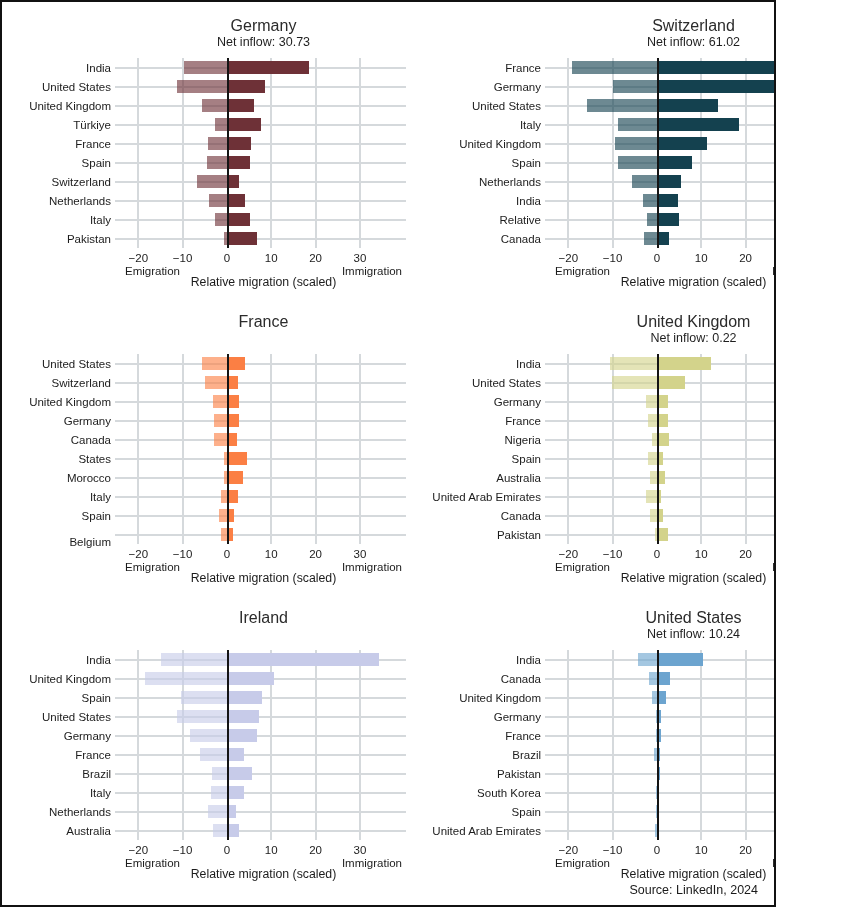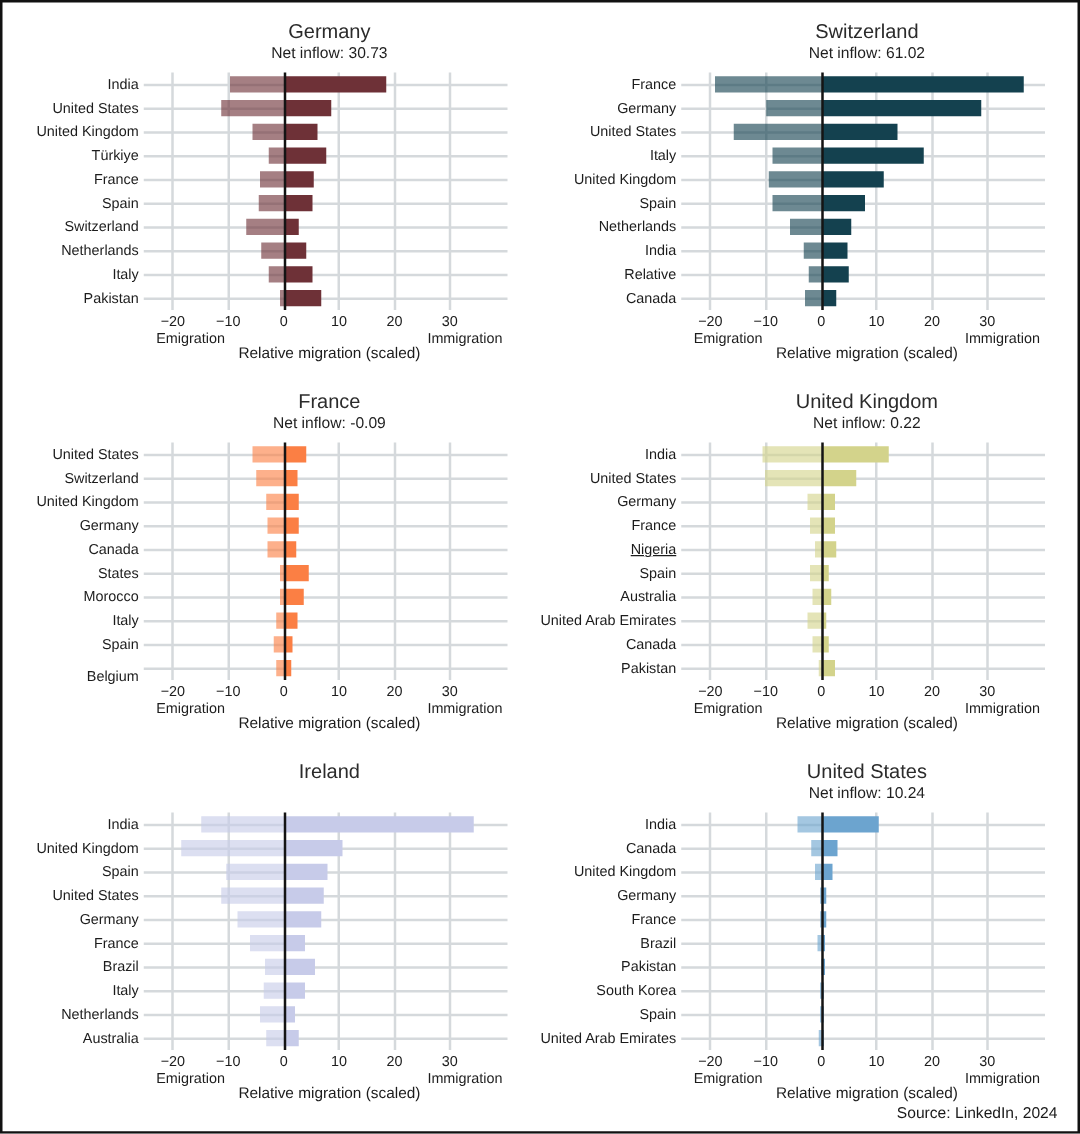--- a/index.html
+++ b/index.html
@@ -1,17 +1,17 @@
 <!DOCTYPE html>
 <html><head>
 <meta charset="utf-8">
 <style>
   html,body{margin:0;padding:0;background:#ffffff;}
   .frame{
-    width:864px;height:907px;box-sizing:border-box;position:relative;
+    width:776px;height:907px;box-sizing:border-box;position:relative;
     border:2px solid #111;background:#fff;overflow:hidden;
     font-family:"Liberation Sans","DejaVu Sans",sans-serif;color:#1c1c1c;
   }
   .grid{position:absolute;top:4px;left:0;display:grid;grid-template-columns:430px 430px;}
   .panel{width:430px;height:296px;position:relative;}
   .panel-header{position:absolute;top:10px;left:123px;width:277px;text-align:center;}
   .panel-title{font-size:16px;line-height:19px;font-weight:400;color:#2b2b2b;}
   .panel-subtitle{font-size:12.5px;line-height:15px;color:#1f1f1f;}
   .plot{position:absolute;left:123px;top:52px;width:277px;height:190px;}
   .vgrid{position:absolute;top:0;bottom:0;width:2px;background:#d5d9dc;z-index:0;}
@@ -168,21 +168,20 @@
         </div>
         <div class="dir">
           <span class="left">Emigration</span>
           <span class="right">Immigration</span>
           <span class="xlabel">Relative migration (scaled)</span>
         </div>
       </section>
       <section class="panel">
         <div class="panel-header">
           <div class="panel-title">France</div>
-          <div class="panel-subtitle">Net inflow: -0.09</div>
         </div>
         <div class="plot">
           <div class="vgrid" style="left: 12.296px;"></div>
           <div class="vgrid" style="left: 56.616px;"></div>
           <div class="vgrid" style="left: 145.256px;"></div>
           <div class="vgrid" style="left: 189.576px;"></div>
           <div class="vgrid" style="left: 233.896px;"></div>
           <div class="hgrid" style="top: 8.5px;"></div>
           <div class="bar emi" style="left: 76.7872px; width: 26.1488px; top: 3px; background: rgb(251, 127, 68);"></div>
           <div class="bar imm" style="left: 102.936px; width: 16.8416px; top: 3px; background: rgb(251, 127, 68);"></div>
@@ -282,21 +281,21 @@
           <div class="hgrid" style="top: 179.5px;"></div>
           <div class="bar emi" style="left: 99.8336px; width: 3.1024px; top: 174px; background: rgb(211, 211, 139);"></div>
           <div class="bar imm" style="left: 102.936px; width: 10.1936px; top: 174px; background: rgb(211, 211, 139);"></div>
           <div class="zero-line" style="left: 101.936px;"></div>
         </div>
         <div class="ylabels">
           <span class="ylabel" style="top: 9.5px;">India</span>
           <span class="ylabel" style="top: 28.5px;">United States</span>
           <span class="ylabel" style="top: 47.5px;">Germany</span>
           <span class="ylabel" style="top: 66.5px;">France</span>
-          <span class="ylabel" style="top: 85.5px; text-decoration: underline;">Nigeria</span>
+          <span class="ylabel" style="top: 85.5px;">Nigeria</span>
           <span class="ylabel" style="top: 104.5px;">Spain</span>
           <span class="ylabel" style="top: 123.5px;">Australia</span>
           <span class="ylabel" style="top: 142.5px;">United Arab Emirates</span>
           <span class="ylabel" style="top: 161.5px;">Canada</span>
           <span class="ylabel" style="top: 180.5px;">Pakistan</span>
         </div>
         <div class="ticks">
           <span class="tick" style="left: 13.296px;">−20</span>
           <span class="tick" style="left: 57.616px;">−10</span>
           <span class="tick" style="left: 101.936px;">0</span>

